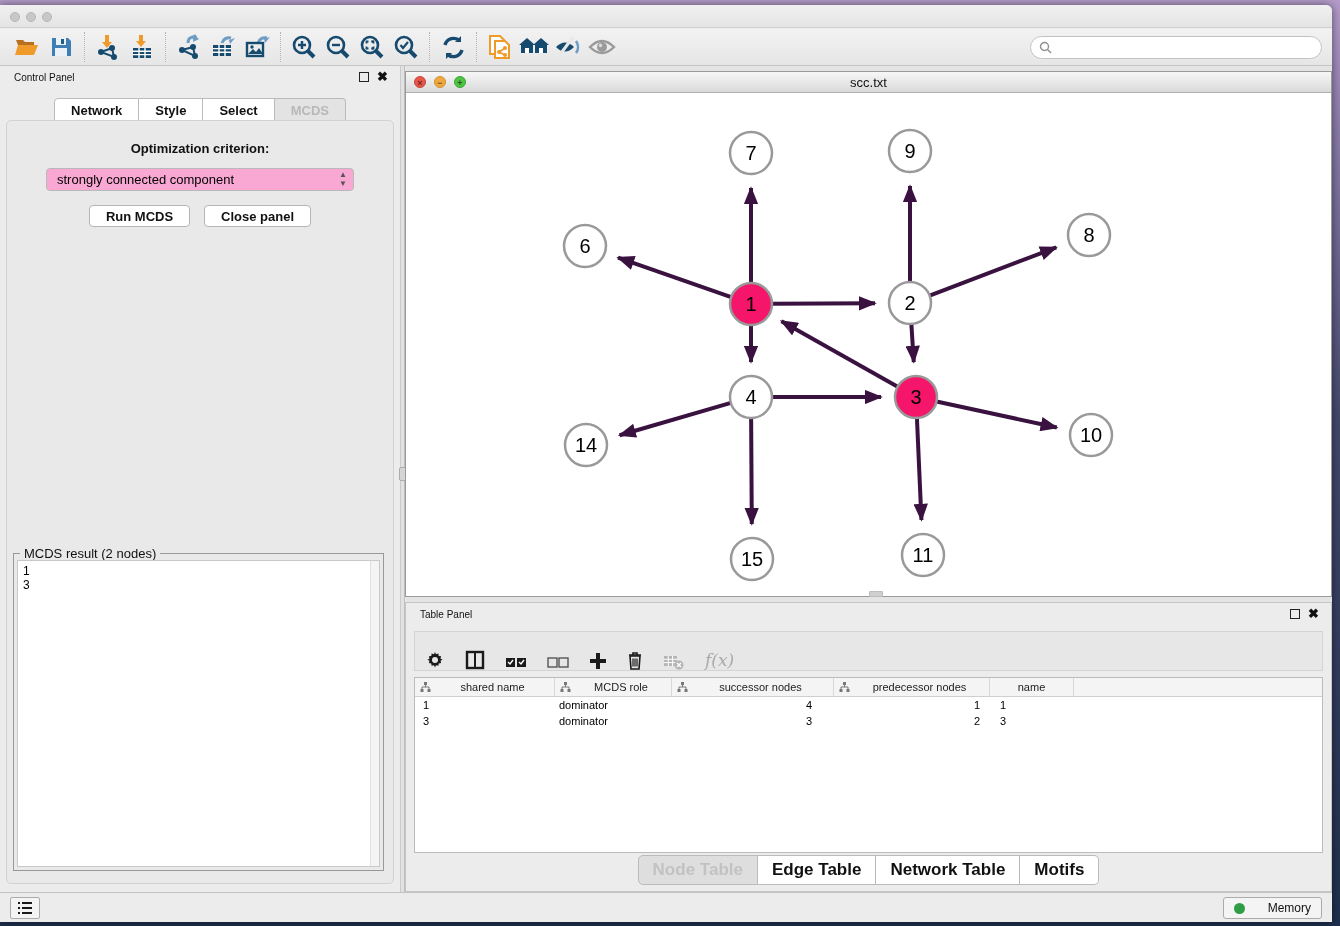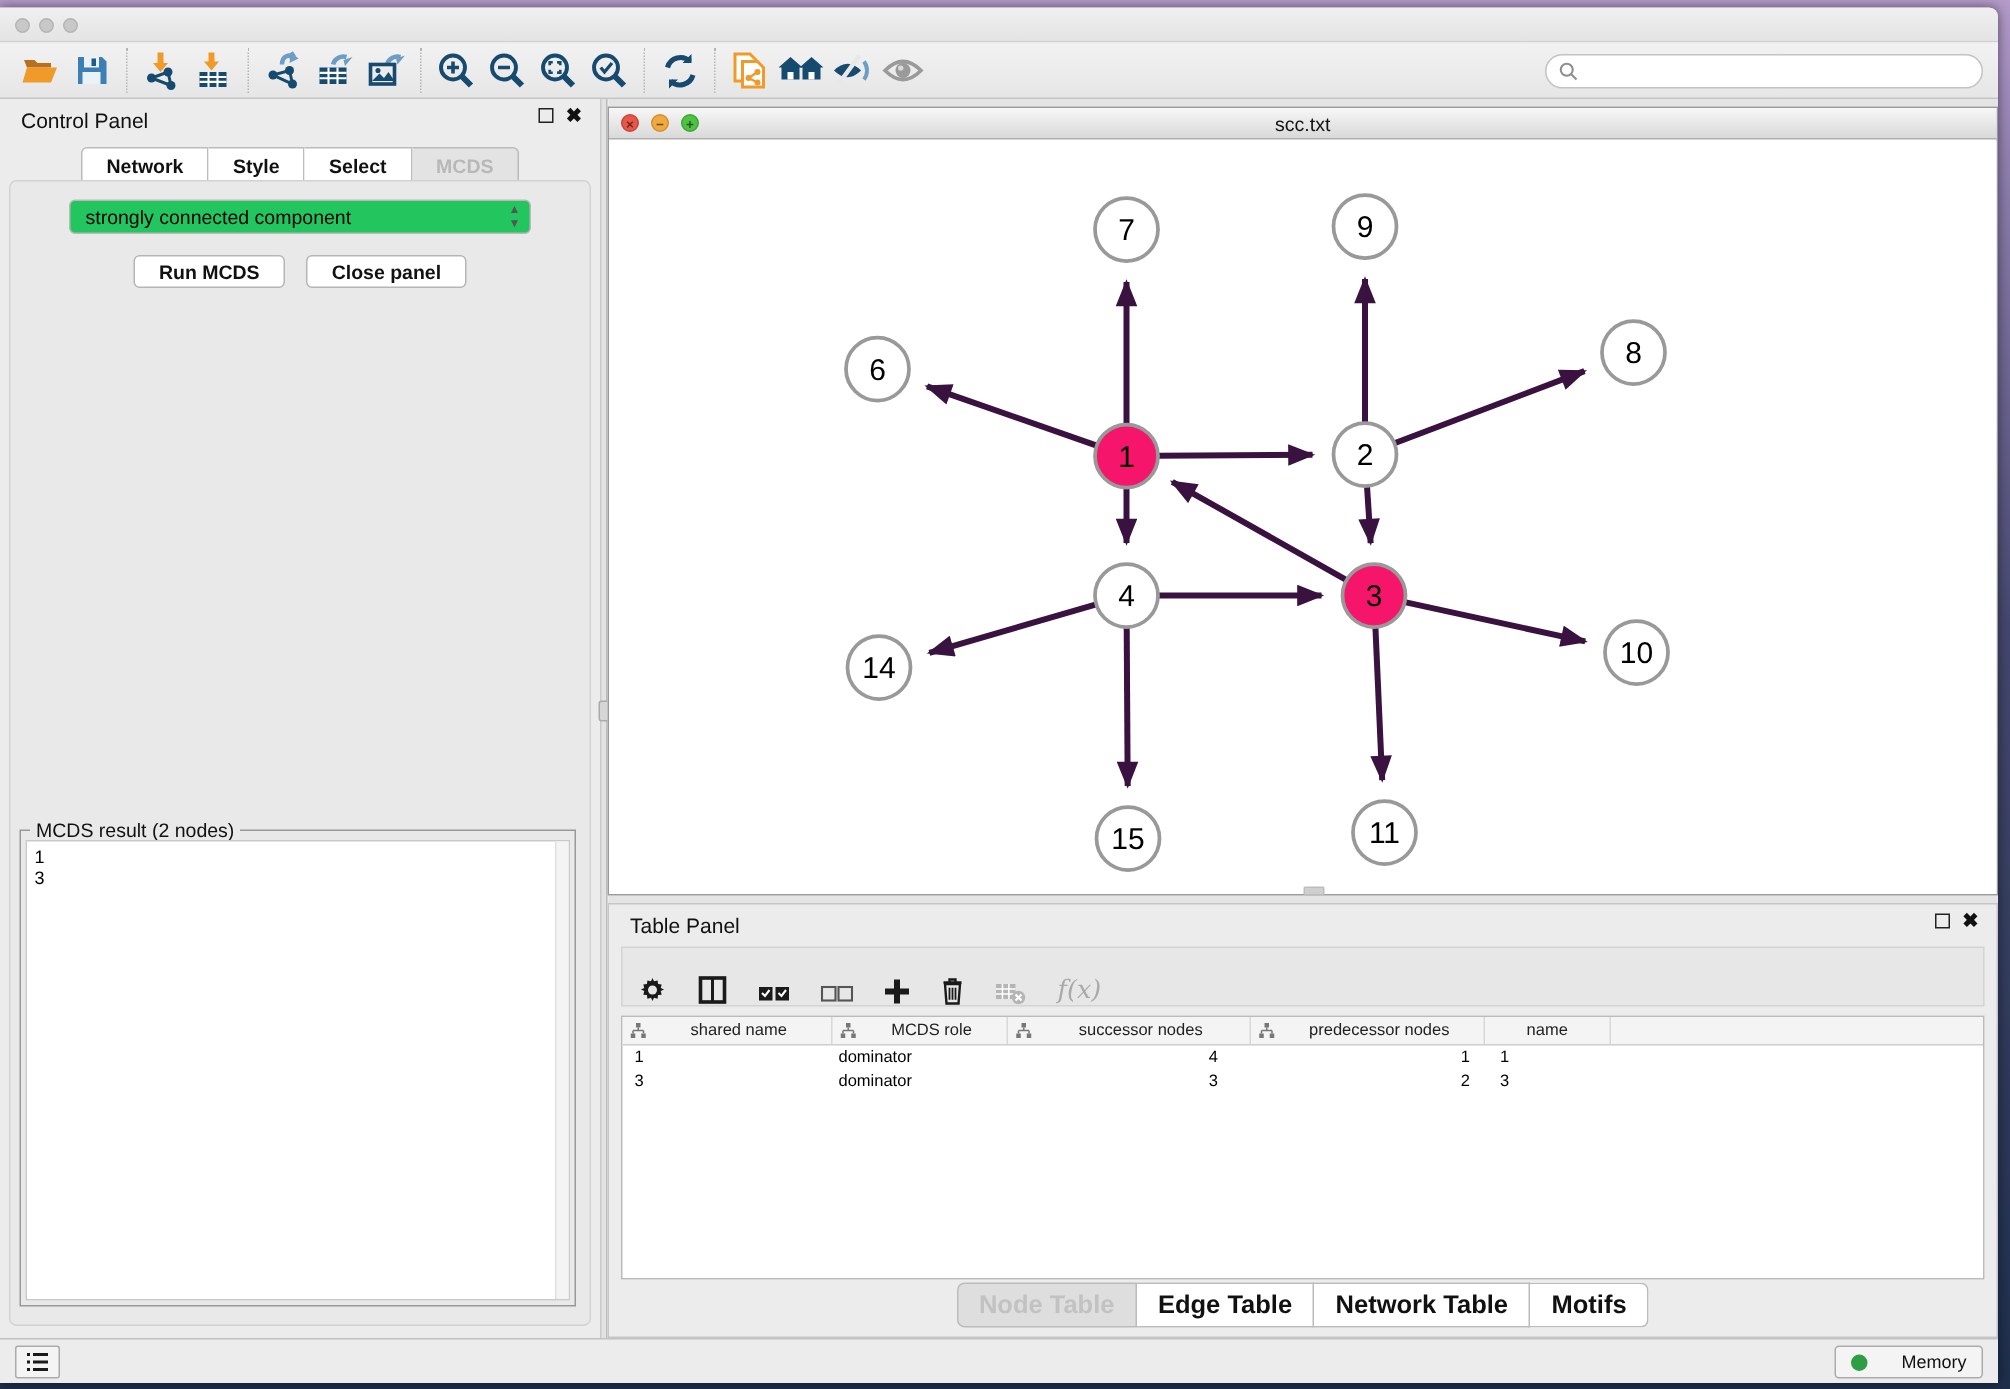--- a/index.html
+++ b/index.html
@@ -36,34 +36,34 @@
     font-family:"Liberation Sans",sans-serif; }
   
   .main { position:absolute; left:0; top:61px; width:100%; bottom:30px; }
   .splitter { position:absolute; left:400px; top:0; width:5px; height:100%;
     background:#e2e2e2; border-left:1px solid #cacaca; border-right:1px solid #bdbdbd; }
   .splitter .grip { position:absolute; left:-2px; top:401px; width:8px; height:14px;
     background:#d6d6d6; border:1px solid #aaa; border-radius:2px; }
   
   .control-panel { position:absolute; left:0; top:0; width:400px; height:100%; background:#ececec; }
   .panel-header { position:relative; height:26px; }
-  .panel-header .ph-title { position:absolute; left:14px; top:6px; font-size:14px; color:#111; }
+  .panel-header .ph-title { position:absolute; left:14px; top:6px; font-size:10px; color:#111; }
   .ph-icons { position:absolute; right:12px; top:6px; display:flex; gap:8px; align-items:center; }
   .float-box { width:10px; height:10px; border:1.5px solid #222; background:transparent; cursor:pointer; }
   .close-x { font-size:13px; font-weight:bold; color:#111; line-height:10px; cursor:pointer; }
   .tabstrip { display:flex; justify-content:center; margin-top:6px; }
   .tabstrip .tab { font-size:13px; font-weight:bold; padding:4px 16px; background:#fff;
     border:1px solid #bbb; border-left:none; color:#111; cursor:pointer; }
   .tabstrip .tab:first-child { border-left:1px solid #bbb; border-radius:4px 0 0 4px; }
   .tabstrip .tab:last-child { border-radius:0 4px 4px 0; }
   .tabstrip .tab.active { background:#e3e3e3; color:#b8b8b8; }
   .cp-body { position:absolute; left:6px; right:6px; top:54px; bottom:8px;
     background:#e9e9e9; border:1px solid #d2d2d2; border-radius:5px; }
   .opt-label { text-align:center; margin-top:20px; font-size:13px; font-weight:bold; color:#111; }
-  .opt-select { position:relative; margin:12px auto 0; width:308px; height:23px; background:#22c55e;
+  .opt-select { position:relative; margin:12px auto 0; width:308px; height:23px; background:#f9a8d4;
     border:1px solid #b9b9b9; border-radius:4px; font-size:13px; display:flex; align-items:center;
     padding-left:10px; cursor:pointer; }
   .opt-select .stepper { position:absolute; right:6px; top:1px; font-size:8px; color:#555;
     display:flex; flex-direction:column; line-height:9px; }
   .btn-row { display:flex; justify-content:center; gap:14px; margin-top:14px; }
   .pushbtn { background:#fff; border:1px solid #b5b5b5; border-radius:4px; height:22px;
     padding:0 16px; font-size:13px; font-weight:bold; color:#111; cursor:pointer;
     font-family:"Liberation Sans",sans-serif; }
   .result-group { position:absolute; left:6px; right:9px; top:432px; bottom:12px;
     border:1px solid #999; }
@@ -294,20 +294,21 @@
           <span class="close-x">✖</span>
         </span>
       </div>
       <div class="tabstrip" id="cp-tabs">
           <div class="tab">Network</div>
           <div class="tab">Style</div>
           <div class="tab">Select</div>
           <div class="tab active">MCDS</div>
         </div>
       <div class="cp-body">
+        <div class="opt-label">Optimization criterion:</div>
         <div class="opt-select">
           <span>strongly connected component</span>
           <span class="stepper">
               <span>▲</span>
               <span>▼</span>
             </span>
         </div>
         <div class="btn-row">
           <button class="pushbtn">Run MCDS</button>
           <button class="pushbtn">Close panel</button>

